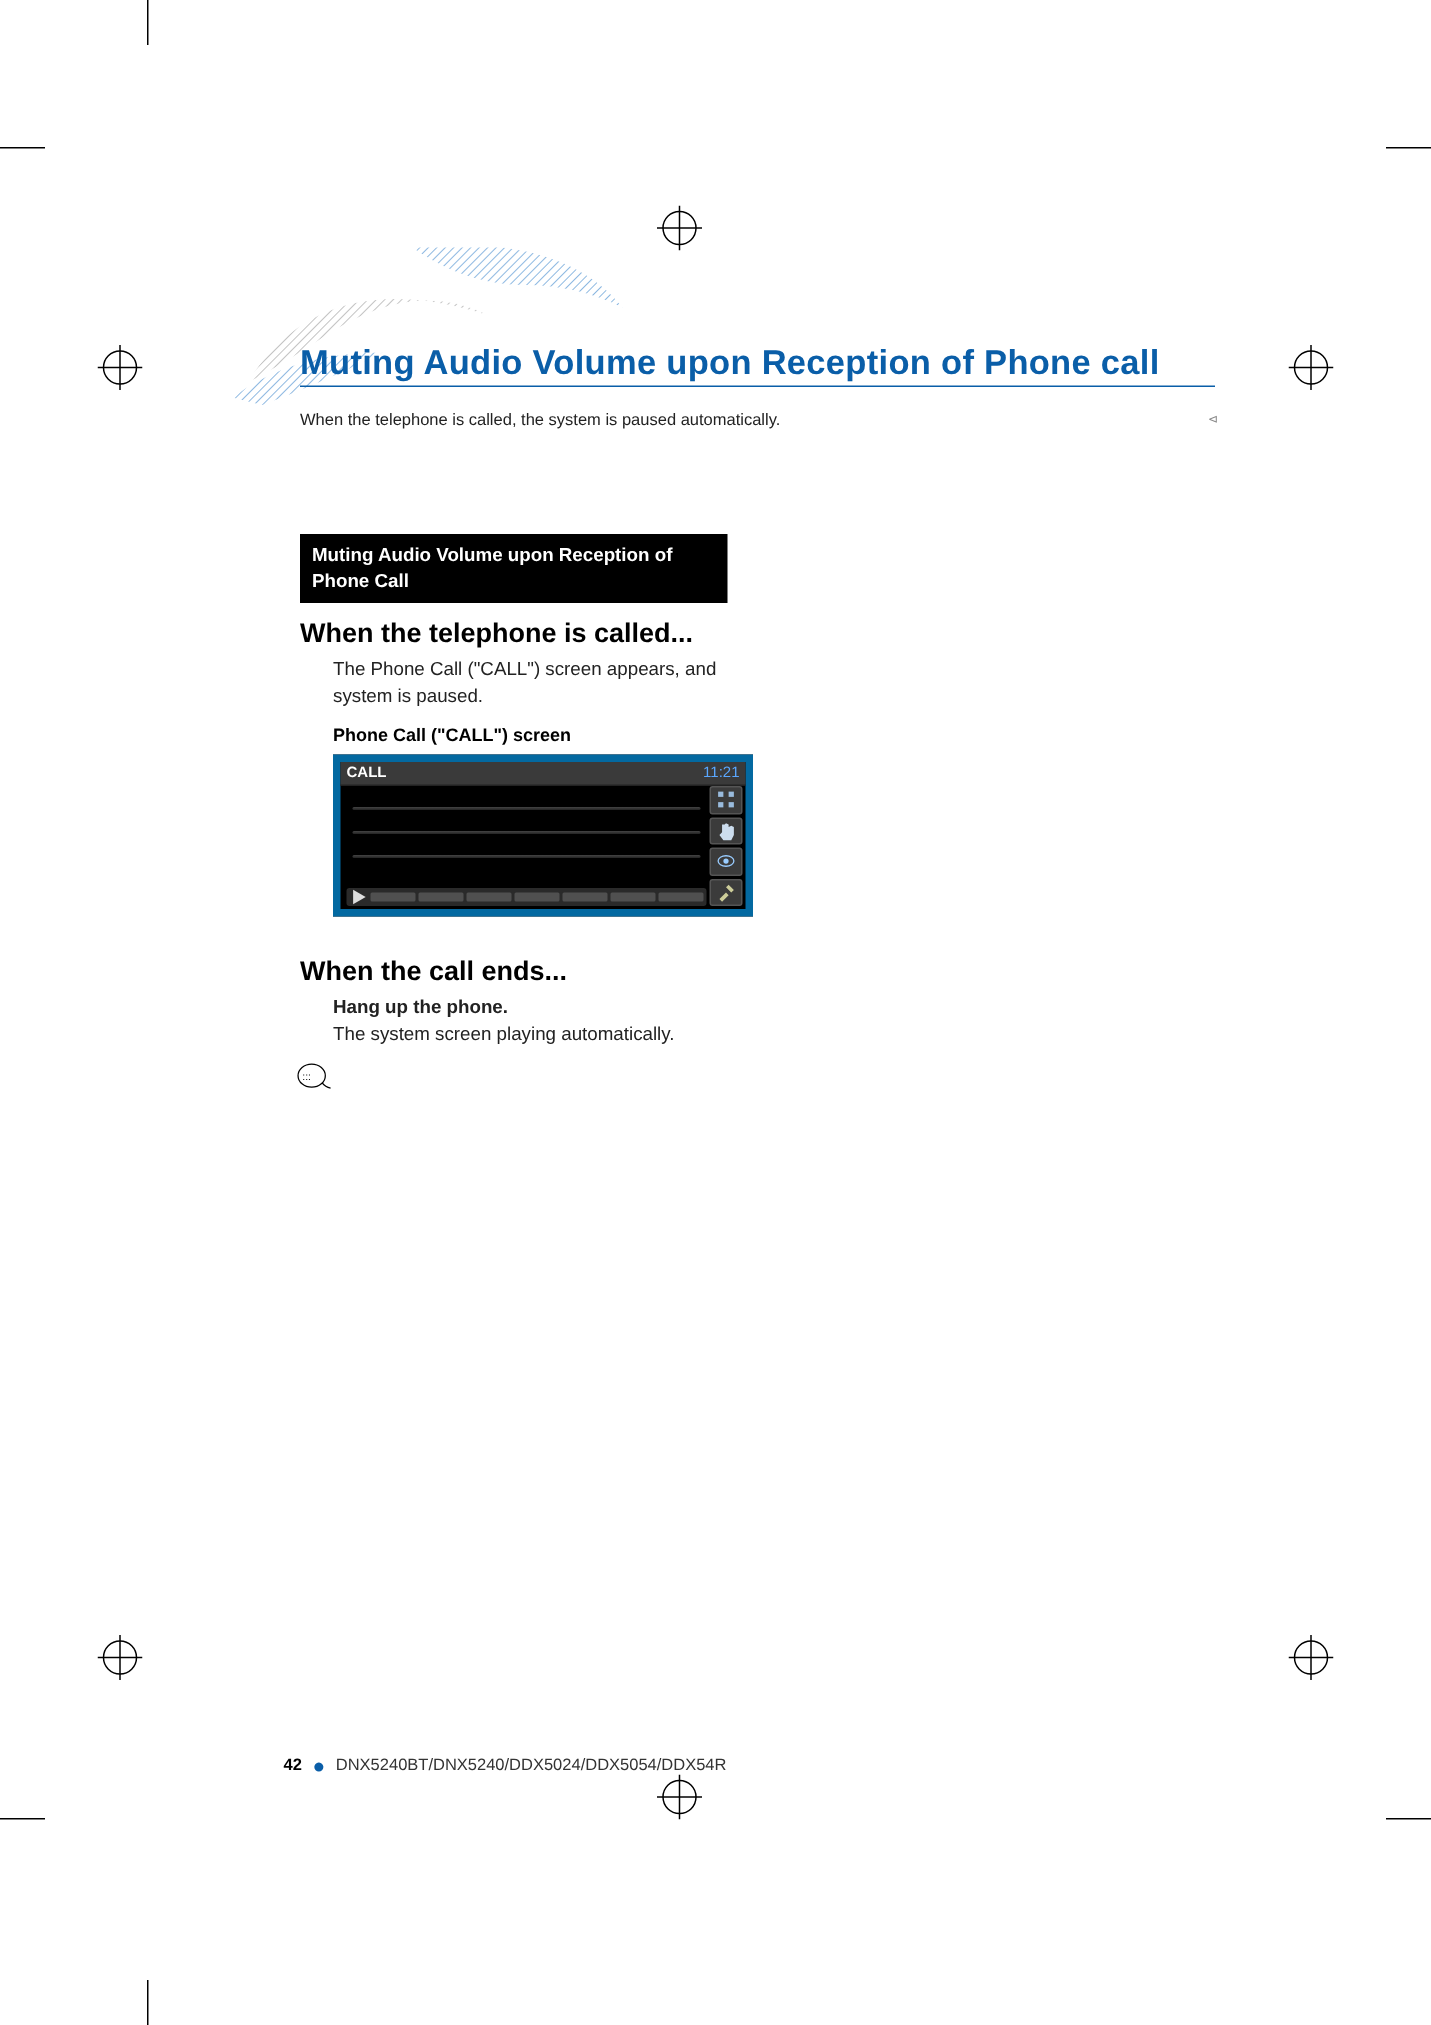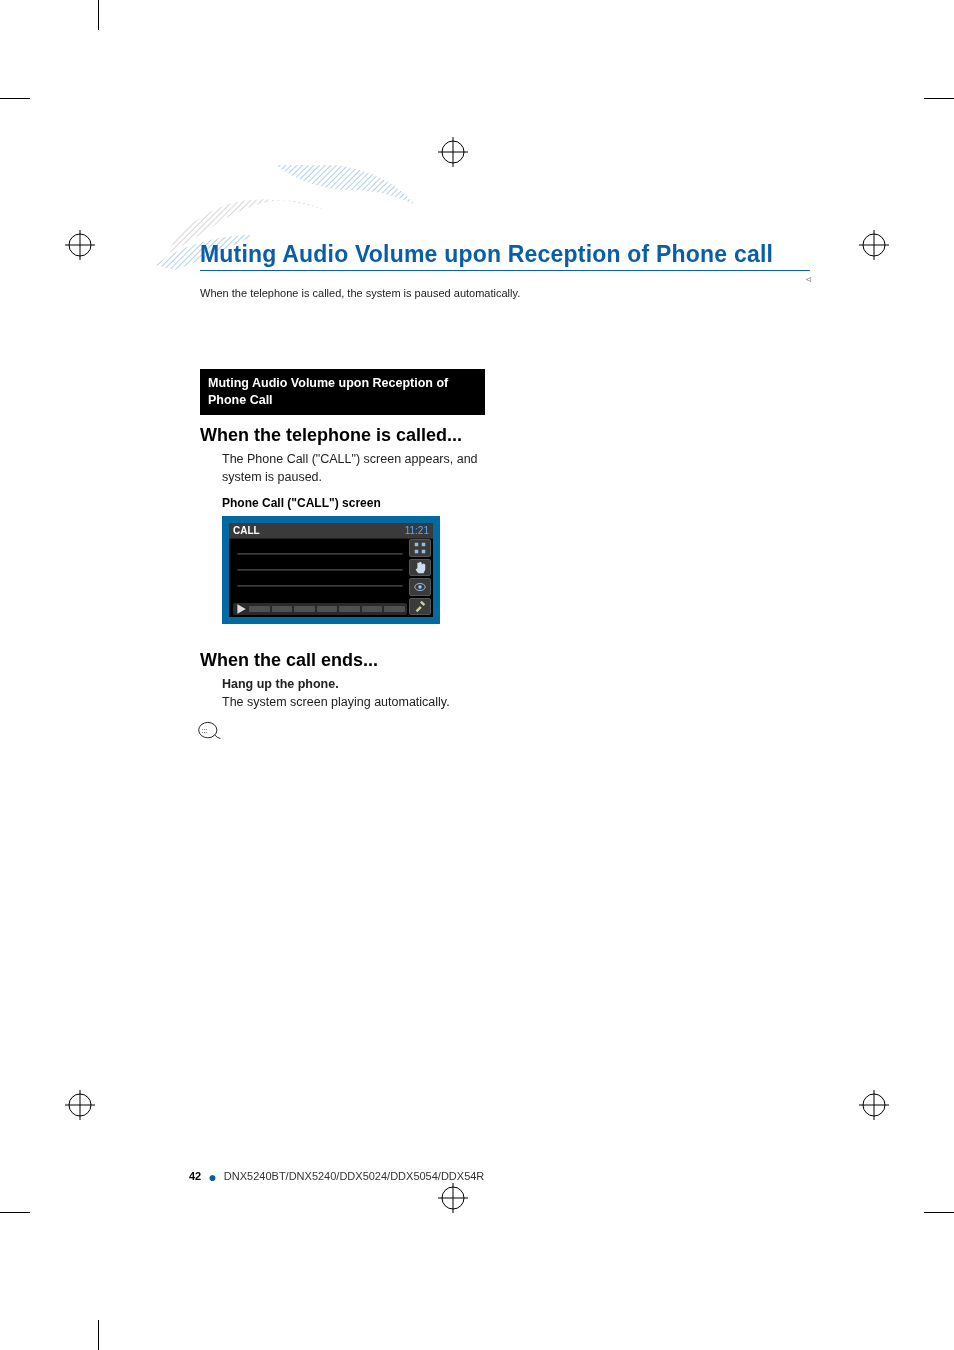--- a/index.html
+++ b/index.html
@@ -27,35 +27,35 @@
   .reg svg { width:30px; height:30px; }
   .reg.top { top:137px; left:438px; }
   .reg.bottom { bottom:137px; left:438px; }
   .reg.left-top { top:230px; left:65px; }
   .reg.left-bot { bottom:230px; left:65px; }
   .reg.right-top { top:230px; right:65px; }
   .reg.right-bot { bottom:230px; right:65px; }
 
   .swoosh { position:absolute; top:165px; left:155px; width:340px; height:110px; opacity:0.85;}
 
-  .content { position:absolute; top:241px; left:200px; width:610px; }
+  .content { position:absolute; top:228px; left:200px; width:610px; }
 
   h1.page-title { color:#0a5ea8; font-size:23px; font-weight:700; border-bottom:1.5px solid #0a5ea8; padding-bottom:2px; margin-bottom:16px; letter-spacing:0.2px; position:relative; z-index:2; }
 
   .intro { font-size:11px; color:#222; margin-bottom:70px; }
 
   .col { width:285px; }
 
   .black-box { background:#000; color:#fff; font-weight:700; font-size:12.5px; padding:6px 8px 6px 8px; line-height:1.35; margin-bottom:10px; }
 
   .h3 { font-weight:700; font-size:18px; margin:8px 0 4px 0; }
   .body-text { font-size:12.5px; line-height:1.45; margin-left:22px; color:#222; }
   .sub-h { font-weight:700; font-size:12px; margin:10px 0 6px 22px; }
 
-  .call-screen { margin-left:22px; width:218px; height:108px; border:7px solid #0369a1; background:#000; position:relative; }
+  .call-screen { margin-left:22px; width:280px; height:108px; border:5px solid #0369a1; background:#000; position:relative; }
   .call-top { background:#3a3a3a; color:#fff; font-weight:700; font-size:10px; padding:2px 4px; display:flex; justify-content:space-between; border-bottom:1px solid #222; }
   .call-top .t2 { color:#5aa7ff; font-weight:400;margin-left:28px; }
   .call-body { position:absolute; top:16px; bottom:14px; left:4px; right:26px; background:#000; }
   .call-line { height:2px; background:linear-gradient(#444,#222); margin:14px 4px; border-radius:1px;}
   .call-side { position:absolute; right:2px; top:16px; bottom:2px; width:22px; display:flex; flex-direction:column; gap:2px; }
   .side-btn { flex:1; background:#3b3b3b; border:1px solid #555; border-radius:2px; display:flex; justify-content:center; align-items:center; }
   .side-btn svg { width:14px; height:14px; }
   .call-bottom { position:absolute; bottom:2px; left:4px; right:26px; height:12px; background:#2a2a2a; border-radius:2px; display:flex; align-items:center; gap:2px; padding:0 2px; }
   .bb-seg { flex:1; height:6px; background:#505050; border-radius:1px; }
   .bb-play { width:12px; height:10px; display:flex; align-items:center; justify-content:center; }

